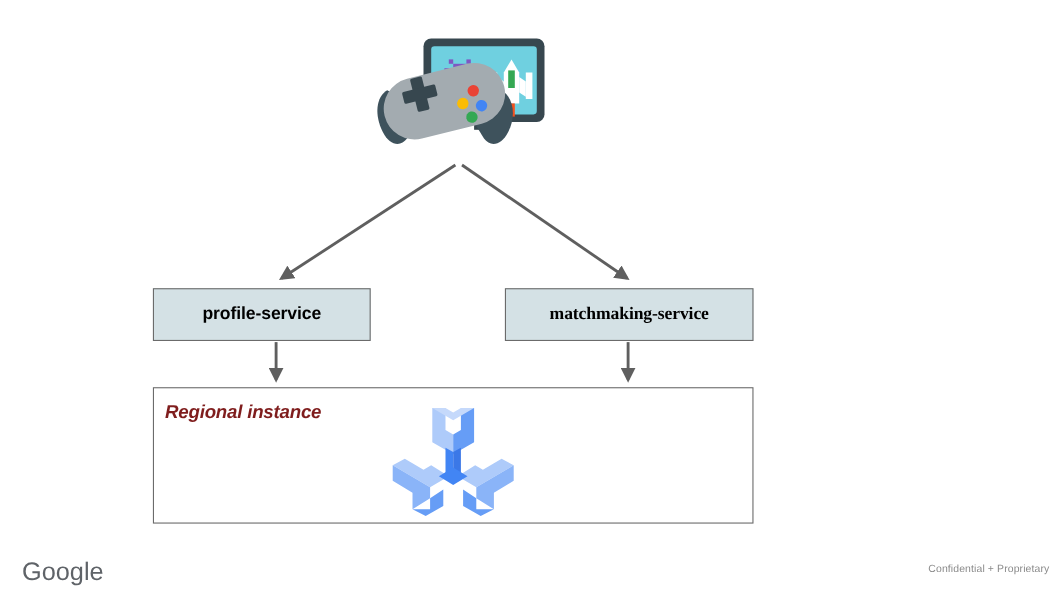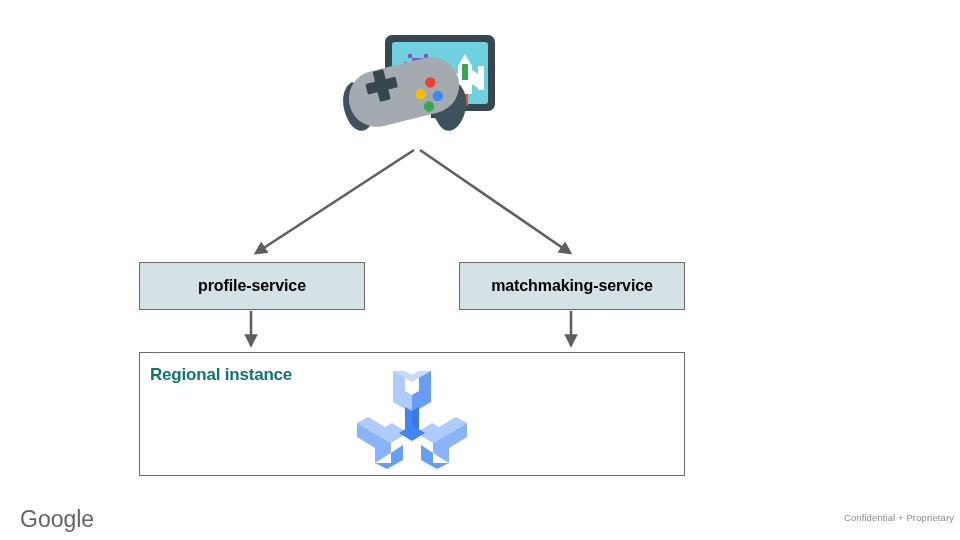--- a/index.html
+++ b/index.html
@@ -55,51 +55,53 @@
   .service-box .service-label {
     font-size: 16px;
     font-weight: bold;
     color: #000000;
     letter-spacing: -0.1px;
     white-space: nowrap;
   }
   #box-profile-service {
     left: 139px;
     top: 262px;
-    width: 226px;
+    width: 198px;
     height: 48px;
     text-align: right;
   }
   #box-matchmaking-service {
     left: 459px;
     top: 262px;
     width: 226px;
     height: 48px;
+    font-family: Liberation Serif, serif;
   }
 
   
   #box-regional-instance {
     position: absolute;
     box-sizing: border-box;
     left: 139px;
     top: 352px;
     width: 546px;
     height: 124px;
     background: #ffffff;
     border: 1.2px solid #6b6b6b;
   }
   #regional-instance-label {
     position: absolute;
     left: 10px;
     top: 12px;
     font-size: 17px;
     font-weight: bold;
-    color: #0f766e;
+    color: #7f1d1d;
     letter-spacing: -0.2px;
     white-space: nowrap;
+    font-style: italic;
   }
   #instance-group-icon {
     position: absolute;
     left: 50%;
     top: 14px;
     margin-left: -57px;
     width: 114px;
     height: 104px;
   }
 

